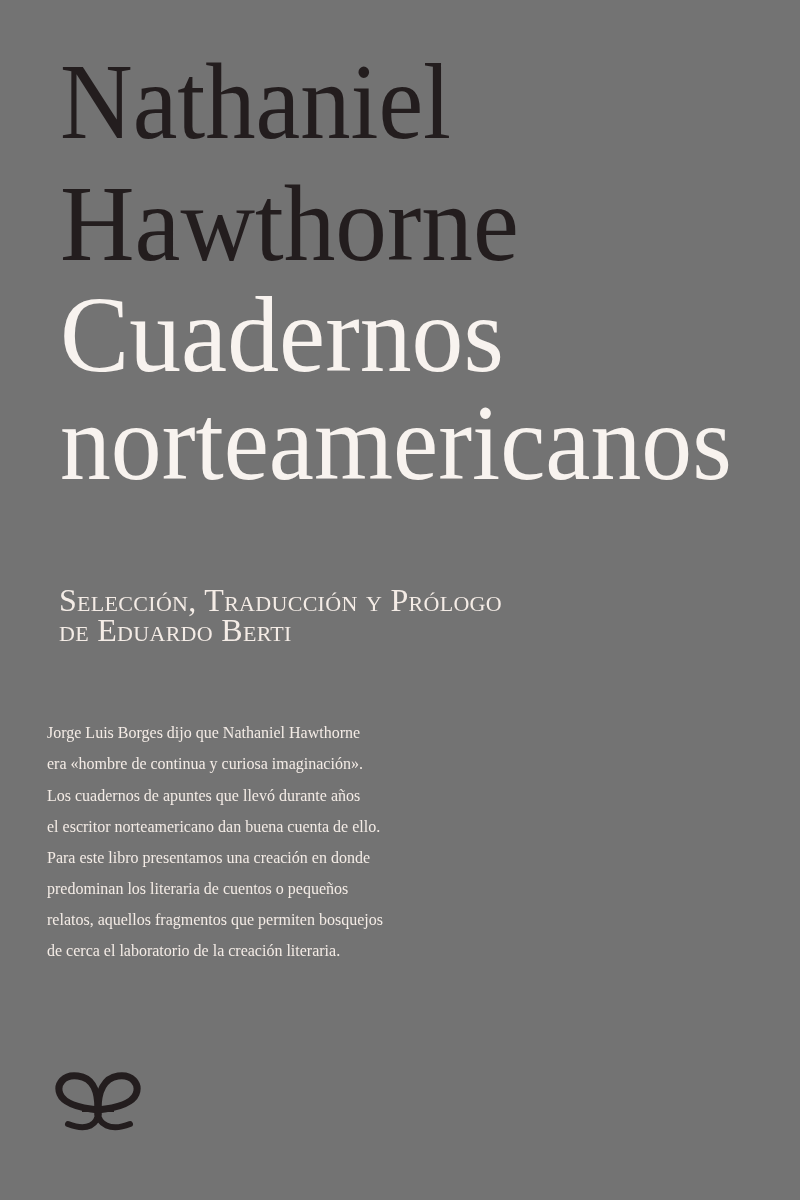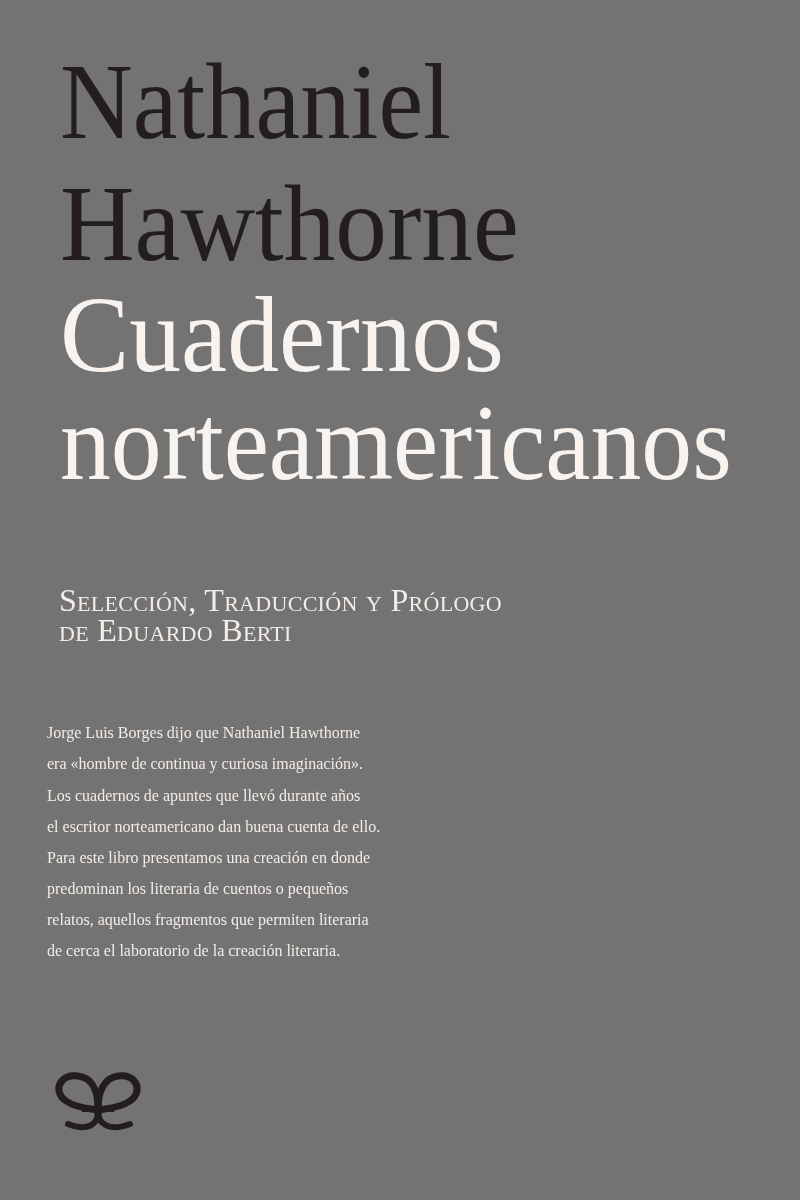--- a/index.html
+++ b/index.html
@@ -85,21 +85,21 @@
 
   <div id="credits-1" class="line credits">Selección, Traducción y Prólogo</div>
   <div id="credits-2" class="line credits">de Eduardo Berti</div>
 
   <div class="line blurb" style="top:725px;">Jorge Luis Borges dijo que Nathaniel Hawthorne</div>
   <div class="line blurb" style="top:756px;">era «hombre de continua y curiosa imaginación».</div>
   <div class="line blurb" style="top:788px;">Los cuadernos de apuntes que llevó durante años</div>
   <div class="line blurb" style="top:819px;">el escritor norteamericano dan buena cuenta de ello.</div>
   <div class="line blurb" style="top:850px;">Para este libro presentamos una creación en donde</div>
   <div class="line blurb" style="top:881px;">predominan los literaria de cuentos o pequeños</div>
-  <div class="line blurb" style="top:912px;">relatos, aquellos fragmentos que permiten literaria</div>
+  <div class="line blurb" style="top:912px;">relatos, aquellos fragmentos que permiten bosquejos</div>
   <div class="line blurb" style="top:943px;">de cerca el laboratorio de la creación literaria.</div>
 
   <div class="logo">
     <svg width="88" height="66" viewBox="0 0 88 66" xmlns="http://www.w3.org/2000/svg">
 
       <path d="M44 42 L44 38 C44 20 40 6 24 4 C10 2 2 12 6 22 C10 32 26 36 44 38" fill="none" stroke="#231d1e" stroke-width="7" stroke-linecap="round"></path>
       <path d="M44 40 C44 52 34 60 14 52" fill="none" stroke="#231d1e" stroke-width="6" stroke-linecap="round"></path>
 
       <path d="M44 42 L44 38 C44 20 50 6 64 4 C78 2 86 12 82 22 C78 32 62 36 44 38" fill="none" stroke="#231d1e" stroke-width="7" stroke-linecap="round"></path>
       <path d="M44 40 C44 52 56 60 76 52" fill="none" stroke="#231d1e" stroke-width="6" stroke-linecap="round"></path>

